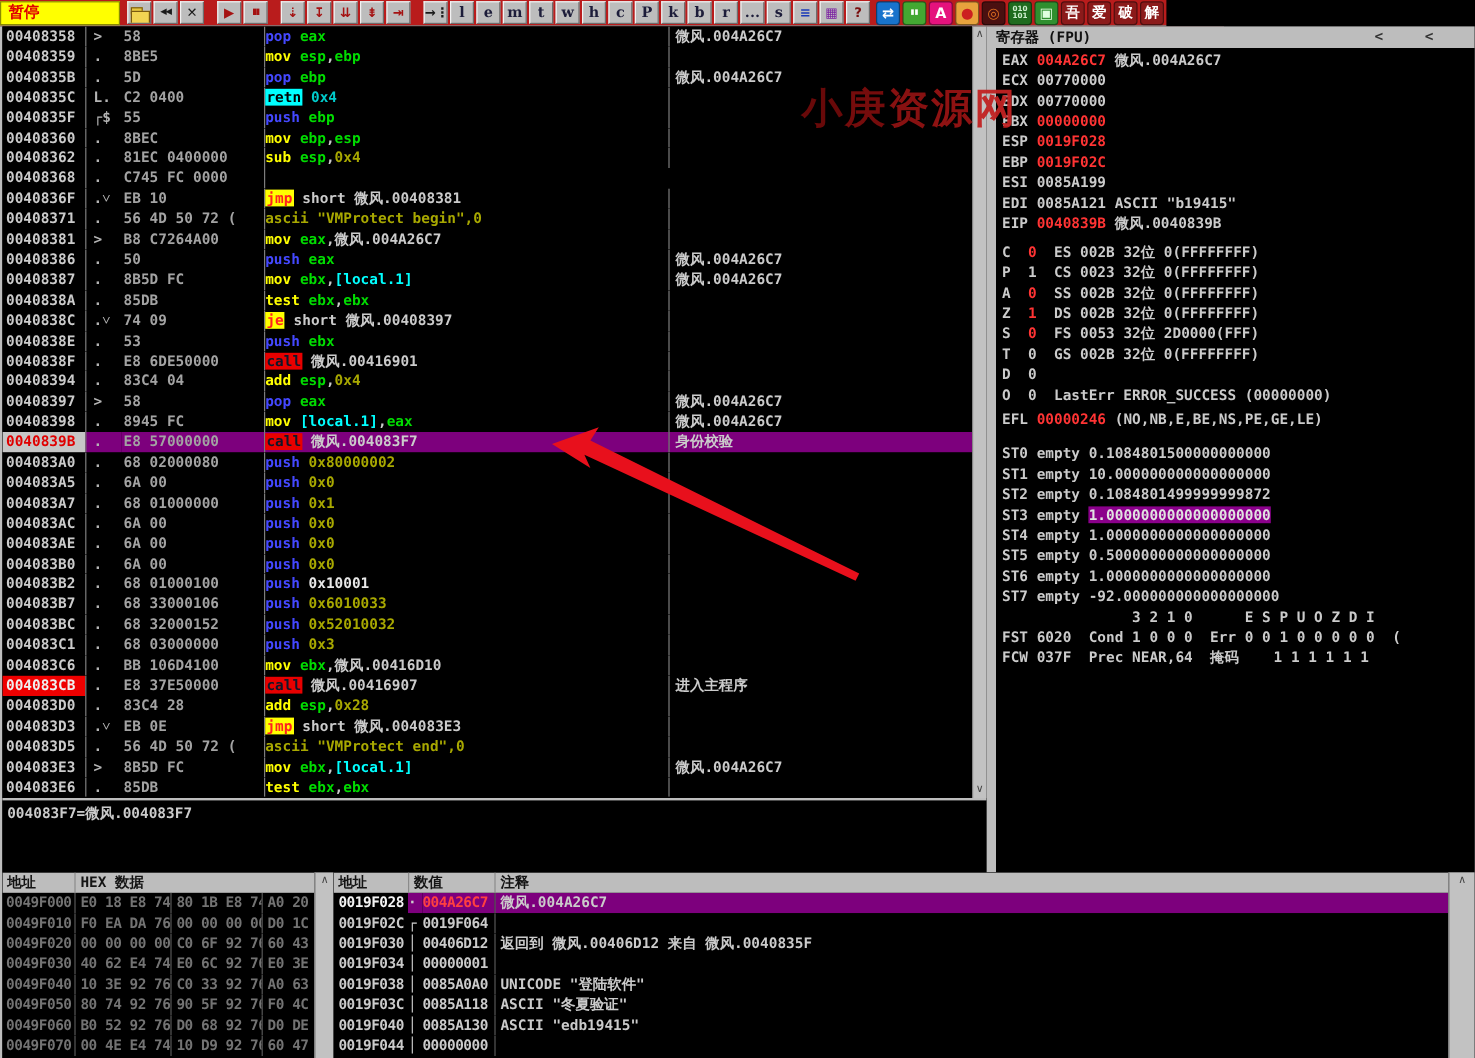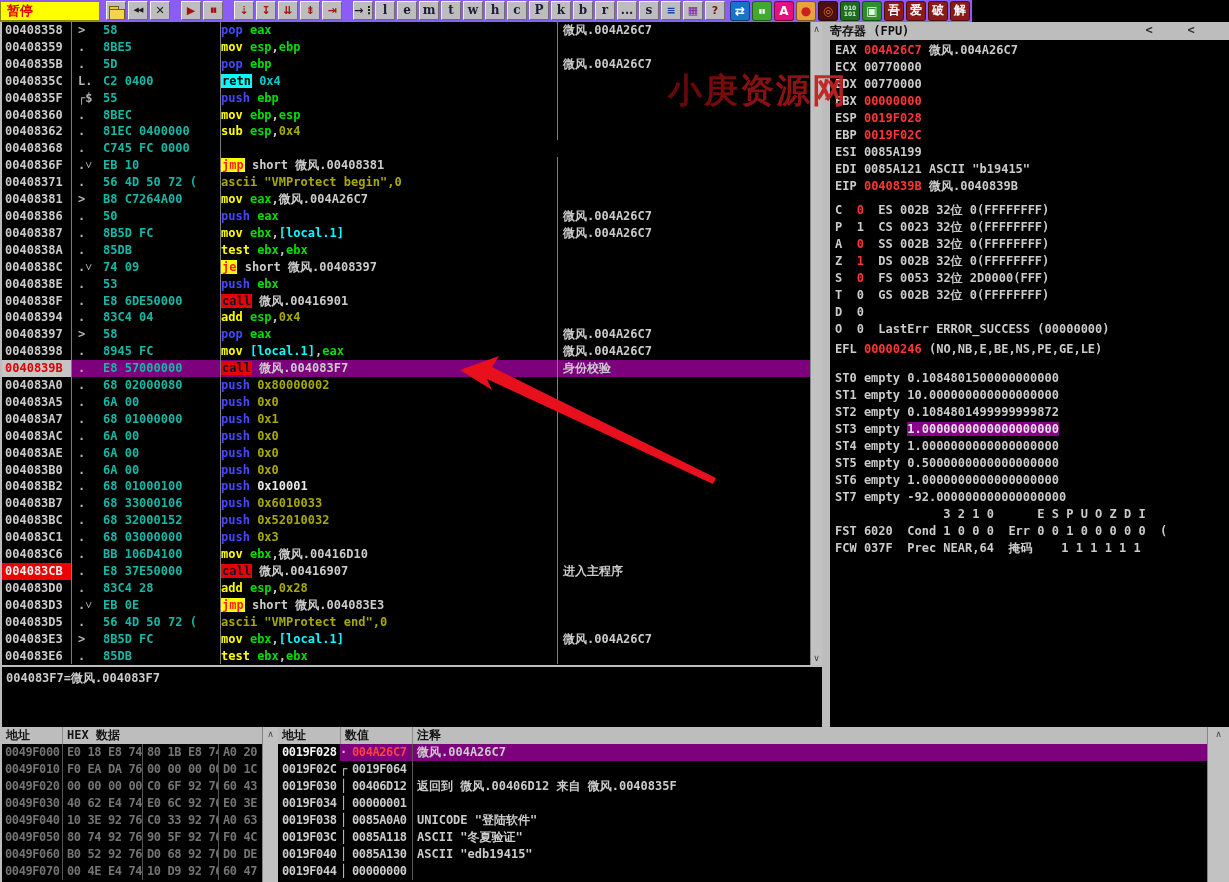--- a/index.html
+++ b/index.html
@@ -1,20 +1,20 @@
 <!DOCTYPE html>
 <html><head>
 <meta charset="utf-8">
 <style>
 *{margin:0;padding:0;box-sizing:border-box}
 html,body{width:1229px;height:882px;background:#000;overflow:hidden}
 body{position:relative;font-family:"DejaVu Sans Mono",monospace;font-size:12px}
 .abs{position:absolute}
 
-#toolbar{left:0;top:0;width:1020px;height:22px;background:#8b5cf6;display:flex;align-items:center;border-bottom:1px solid #7f7f7f}
+#toolbar{left:0;top:0;width:1020px;height:22px;background:#b91c1c;display:flex;align-items:center;border-bottom:1px solid #7f7f7f}
 #status-box{width:100px;height:20px;background:#ffff00;border:1px solid #8a8a00;color:#e00000;font-weight:bold;font-size:13px;line-height:17px;padding-left:6px;margin-right:5px;font-family:"DejaVu Sans",sans-serif;white-space:nowrap;overflow:hidden}
 .tbbtn{width:20px;height:19px;margin:0 1px;background:#bdbdbd;border:1px solid;border-color:#f2f2f2 #6d6d6d #6d6d6d #f2f2f2;font-size:11px;line-height:15px;text-align:center;padding:0;font-family:"DejaVu Sans",sans-serif;font-weight:bold;cursor:default;overflow:hidden}
 .tbbtn.small{font-size:7px;letter-spacing:-1px}
 .tbbtn.letter{font-family:"DejaVu Serif",serif;font-size:12px;color:#1d1d3a}
 .tbsep{width:9px;height:19px}
 .f-ic{position:relative;display:block;width:14px;height:12px;margin:2px auto 0}
 .f-ic::before{content:"";position:absolute;left:0;top:0;width:8px;height:4px;background:#e8c840;border:1px solid #7a5a10}
 .f-ic::after{content:"";position:absolute;left:0;top:3px;width:14px;height:9px;background:#f2d452;border:1px solid #7a5a10}
 .ricons{display:flex;align-items:center}
 .ricon{width:20px;height:20px;margin:0 1px;display:flex;align-items:center;justify-content:center;font-size:12px;font-weight:bold;border-radius:3px;border:1px solid rgba(0,0,0,.45);font-family:"DejaVu Sans",sans-serif}
@@ -22,21 +22,21 @@
 #tb-filler{width:48px;height:22px;background:#000;margin-left:1px}
 
 #edge-left{left:0;top:22px;width:2px;height:860px;background:#bdbdbd}
 
 #disasm-pane{left:2px;top:22px;width:808px;height:643px;background:#000;overflow:hidden}
 .drow{display:grid;grid-template-columns:69px 30px 119px 337px 1fr;height:16.92px;line-height:16.9px;font-weight:bold;white-space:pre;overflow:hidden}
 .c-addr{color:#cbcbcb;padding-left:3px}
 .c-addr.sel{background:#c6c6c6;color:#e00000}
 .c-addr.bp{background:#ee0000;color:#f0f0f0}
 .c-mark{color:#b4b4b4;border-left:1px solid #7d7d7d;padding-left:6px}
-.c-bytes{color:#14b8a6;padding-left:2px}
+.c-bytes{color:#a3a3a3;padding-left:2px}
 .c-ins{border-left:1px solid #7d7d7d;padding-left:0;color:#cbcbcb}
 .c-cmt{color:#cbcbcb;border-left:1px solid #7d7d7d;padding-left:5px}
 .drow.hl .c-mark,.drow.hl .c-bytes,.drow.hl .c-ins,.drow.hl .c-cmt{background:#7d007d}
 .tk-{color:#cbcbcb}.tk-mb{color:#4448ff}.tk-my{color:#ffff00}
 .tk-mj{color:#ff2020;background:#ffff00;padding:0 1px}
 .tk-mc{color:#0f172a;background:#e80000;padding:0 1px}
 .tk-mr{color:#000;background:#00ffff;padding:0 1px}
 .tk-rg{color:#00dd00}.tk-lc{color:#00ffff}.tk-im{color:#a8a800}
 .tk-iw{color:#e8e8e8}.tk-iy{color:#ffff00}.tk-as{color:#a8a800}.tk-cy{color:#00cccc}
 

